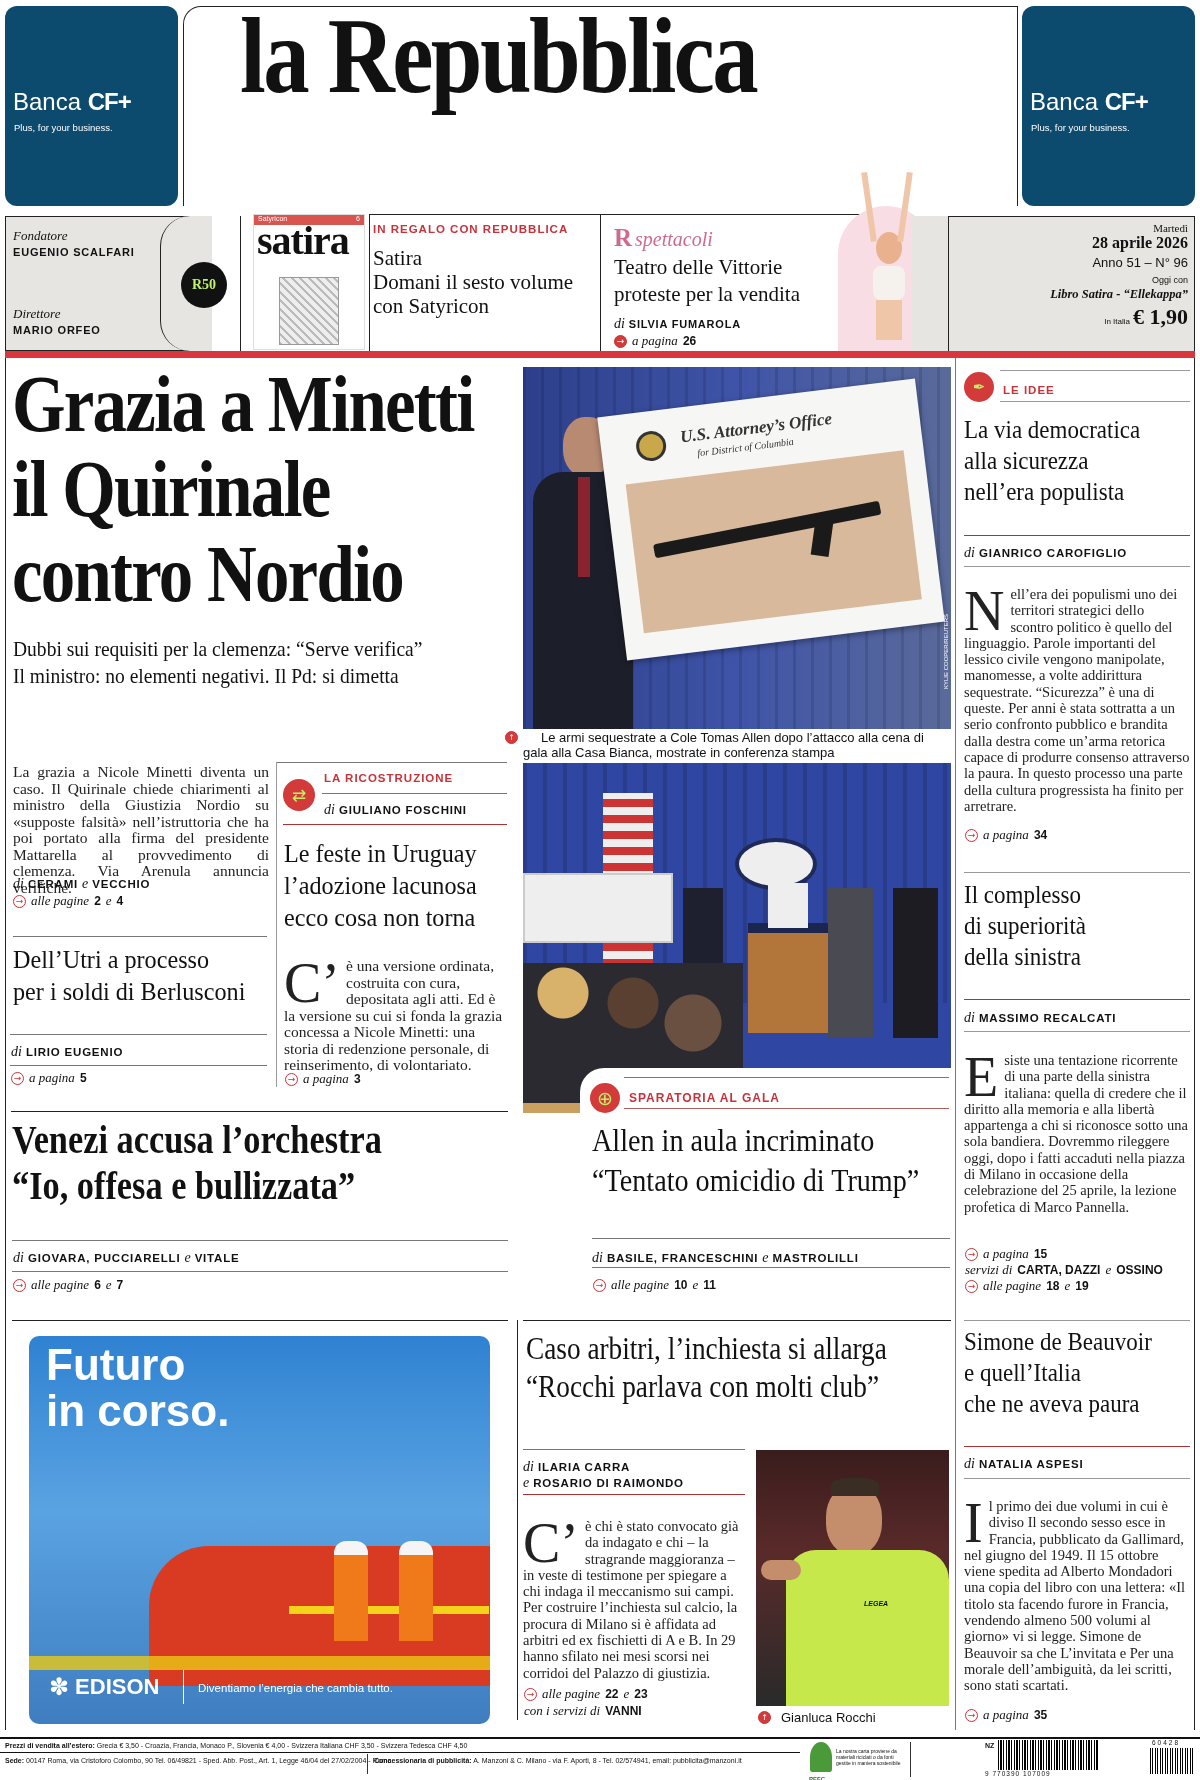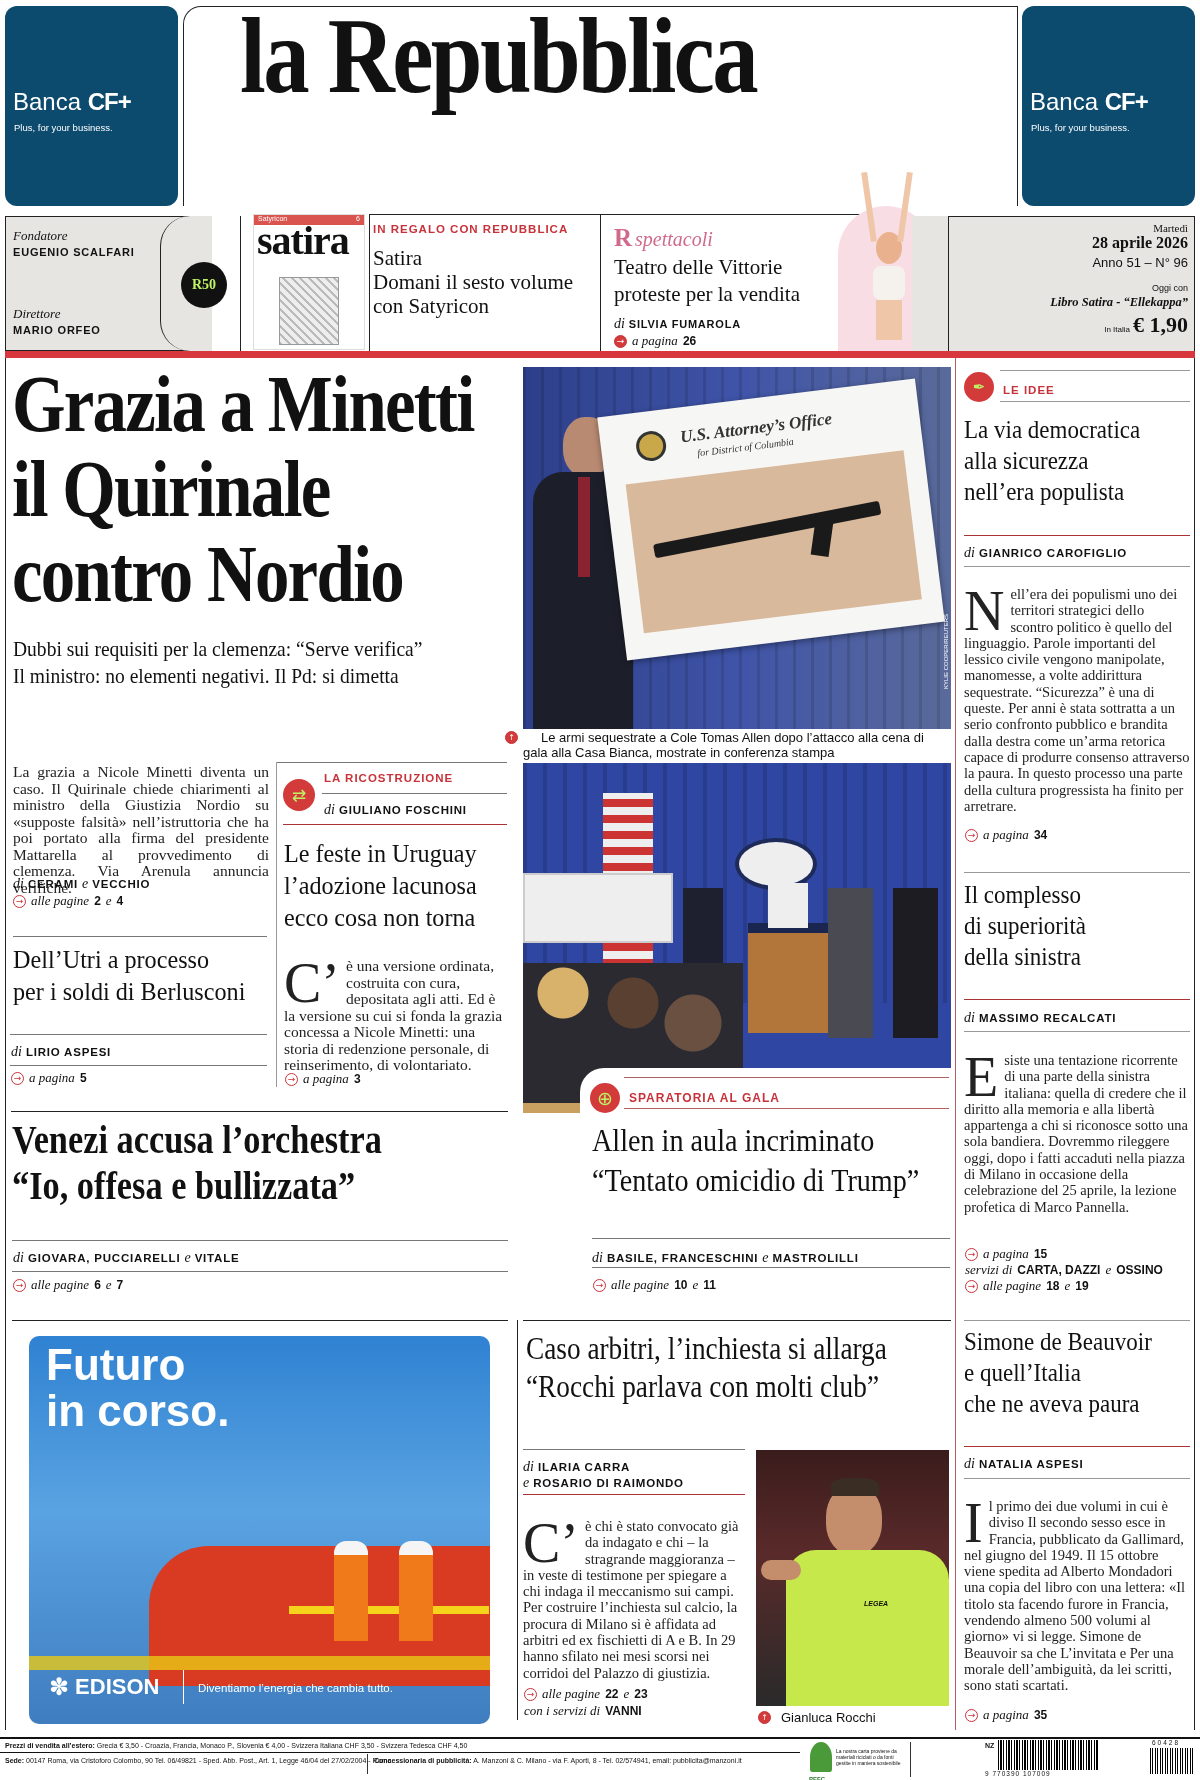--- a/index.html
+++ b/index.html
@@ -98,21 +98,21 @@
   <span>a pagina</span>
     <b>26</b>
 </div>
 
 <div class="abs" style="left:948px;top:216px;width:247px;height:135px;background:#e7e5e2;border:1px solid #222;border-bottom:none"></div>
 <div class="abs" style="left:912px;top:216px;width:36px;height:135px;background:#e7e5e2"></div>
 <div class="abs" style="right:12px;top:222px;text-align:right">
   <div class="serif" style="font-size:11px">Martedì</div>
   <div class="serif" style="font-size:16px;font-weight:700">28 aprile 2026</div>
   <div class="sans" style="font-size:13px;margin-top:3px">Anno 51 – N° 96</div>
-  <div class="sans" style="font-size:9px;margin-top:13px">Oggi con</div>
+  <div class="sans" style="font-size:9px;margin-top:5px">Oggi con</div>
   <div class="serif" style="font-size:12.5px;font-weight:700;font-style:italic;margin-top:2px">Libro Satira - “Ellekappa”</div>
   <div style="margin-top:2px;display:flex;align-items:baseline;justify-content:flex-end;gap:3px">
     <span class="sans" style="font-size:8px">In Italia</span>
     <span class="serif" style="font-size:22px;font-weight:700">€ 1,90</span>
   </div>
 </div>
 
 <div class="abs" style="left:5px;top:351px;width:1190px;height:7px;background:#d8383d"></div>
 
 <div class="vr" style="left:5px;top:358px;height:1372px"></div>
@@ -140,21 +140,21 @@
     <b>4</b>
 </div>
 
 <div class="hr" style="left:13px;top:936px;width:254px"></div>
 <div class="abs serif" style="left:13px;top:944px;font-size:26px;line-height:32px;white-space:nowrap;transform:scaleX(.93);transform-origin:left">
   <div>Dell’Utri a processo</div>
   <div>per i soldi di Berlusconi</div>
 </div>
 <div class="hr" style="left:10px;top:1034px;width:257px"></div>
 <div class="abs byline" style="left:11px;top:1044px;font-size:11.5px">
-  <i>di</i> <span>LIRIO ASPESI</span>
+  <i>di</i> <span>LIRIO EUGENIO</span>
 </div>
 <div class="hr" style="left:10px;top:1065px;width:257px"></div>
 <div class="abs pref" style="left:11px;top:1070px">
   <span class="arrow">→</span>
   <span>a pagina</span>
     <b>5</b>
 </div>
 
 <div class="abs" style="left:276px;top:762px;width:1px;height:325px;background:#999"></div>
 <div class="hr" style="left:277px;top:762px;width:230px"></div>

